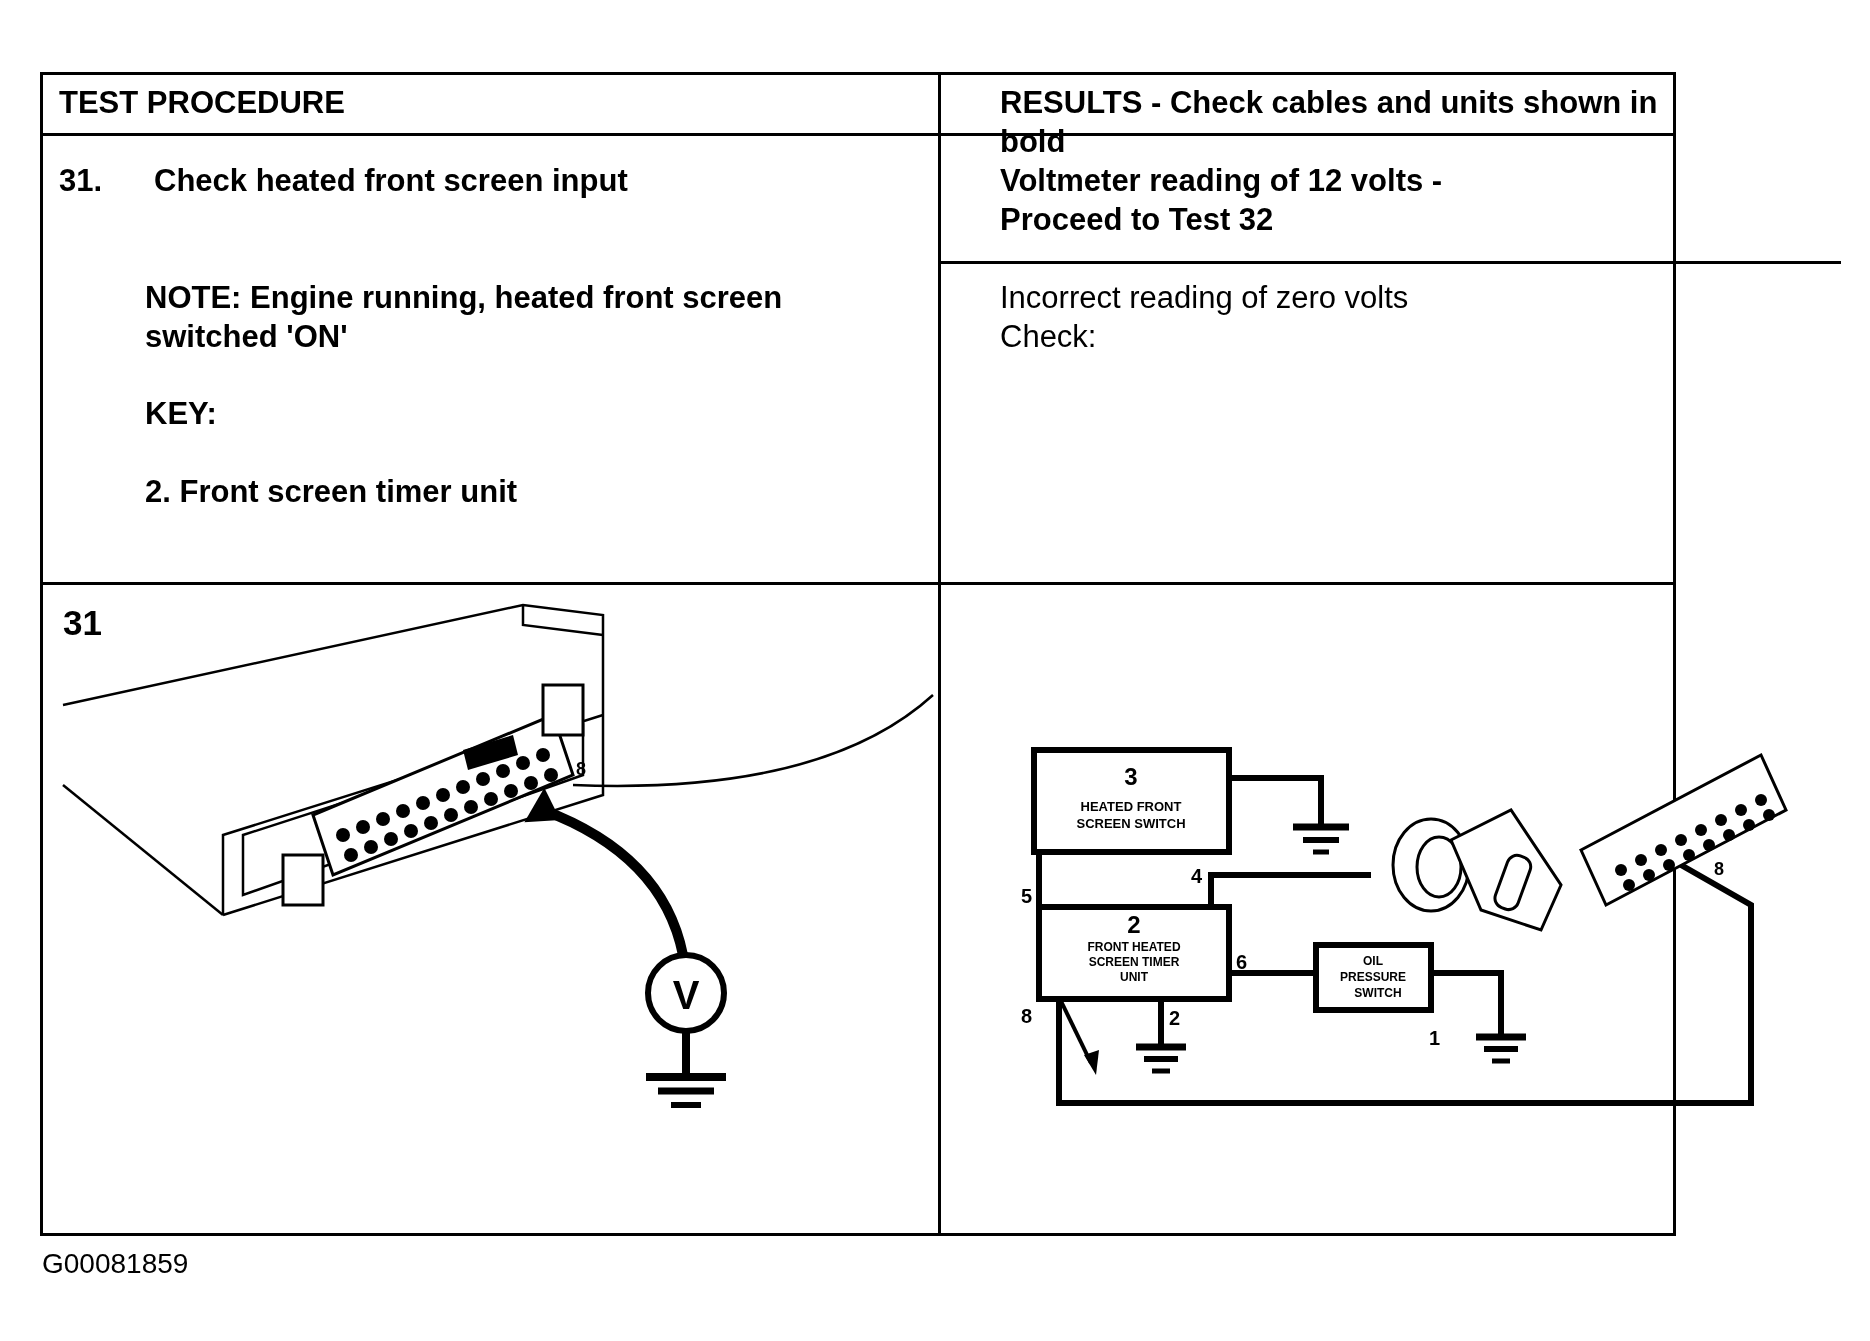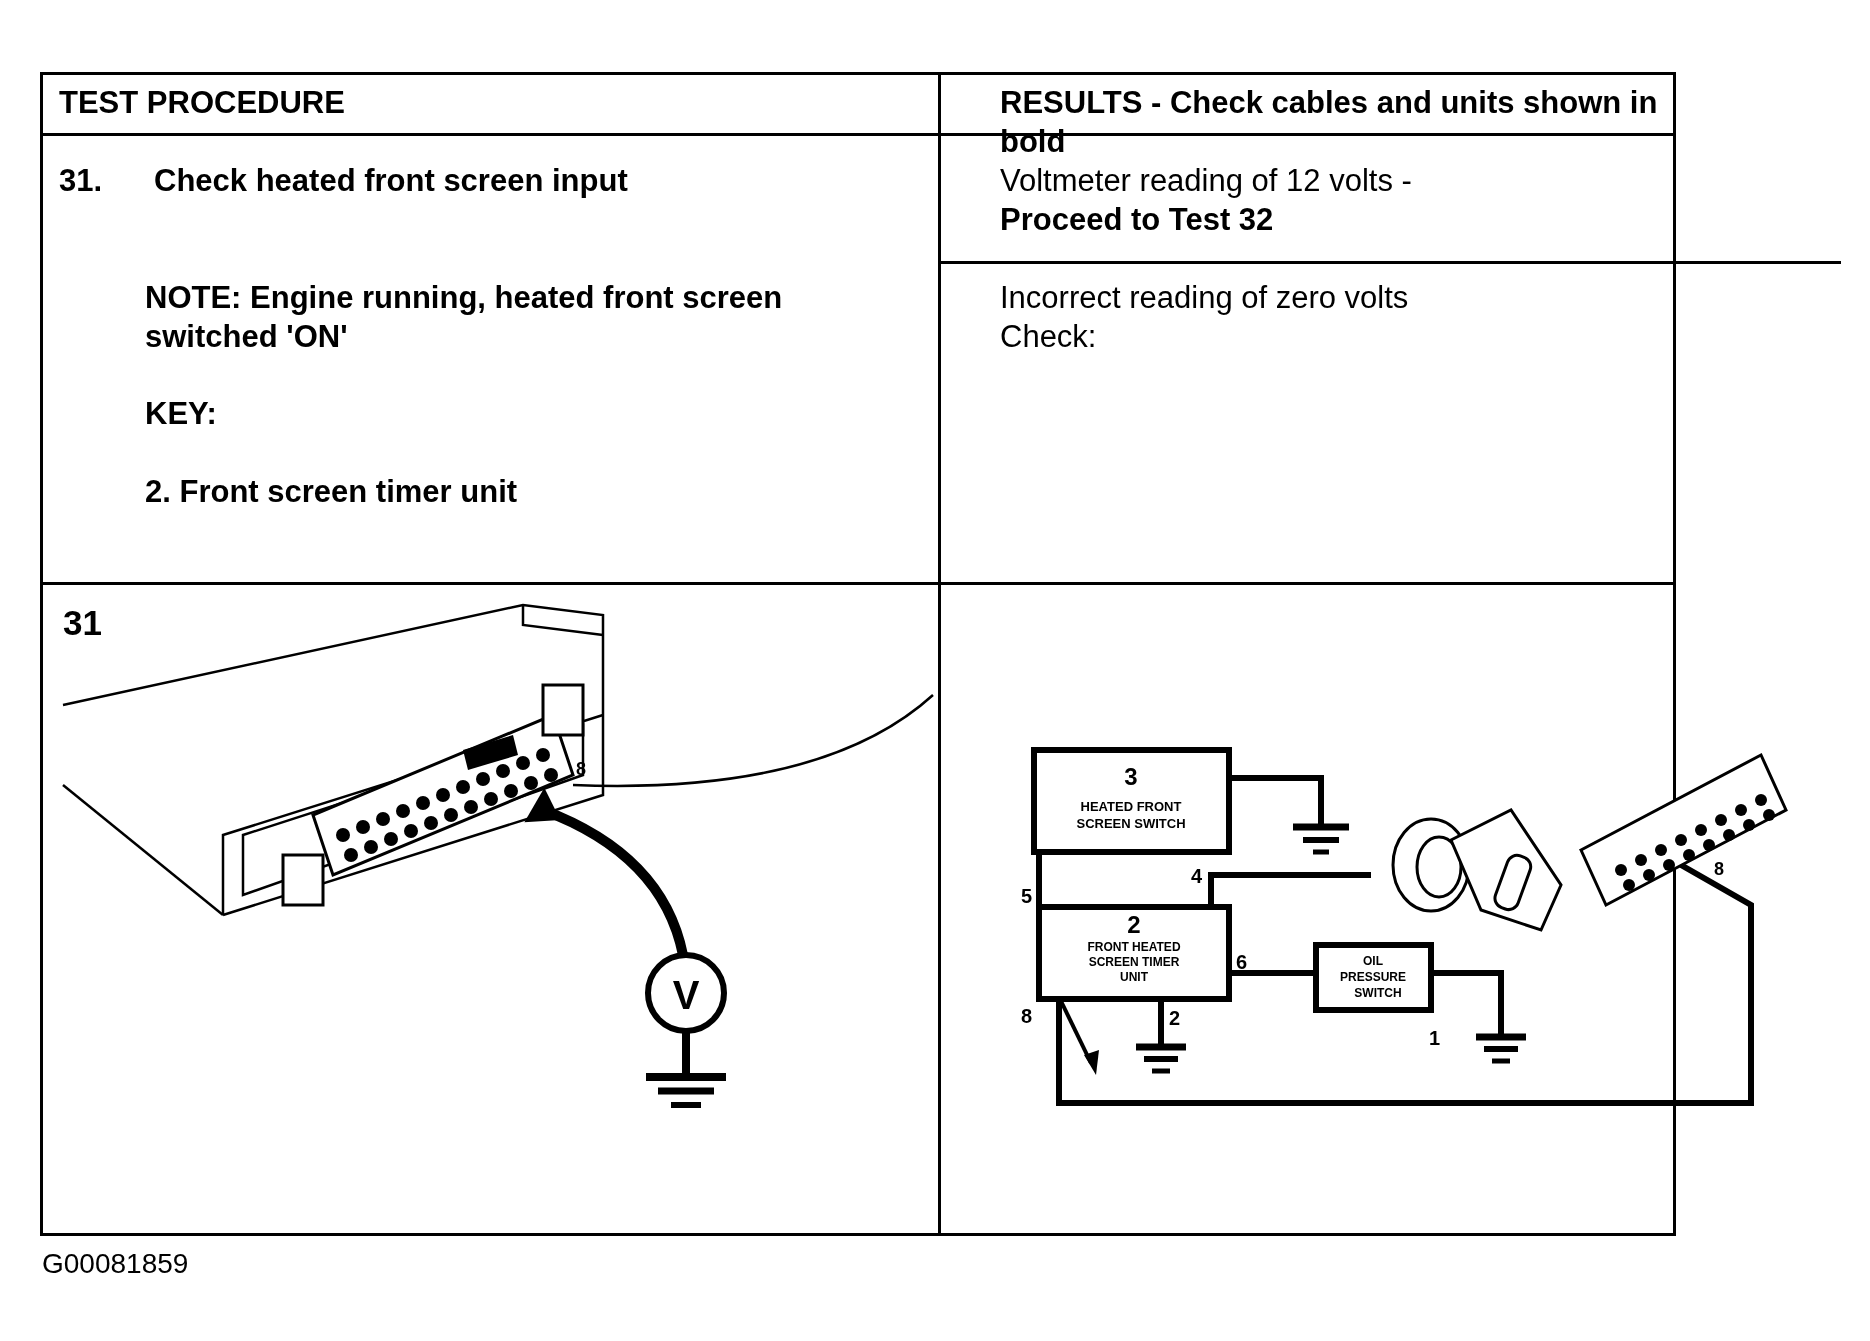--- a/index.html
+++ b/index.html
@@ -29,21 +29,21 @@
   <div class="cell-text hdr" style="left:16px;top:8px;">TEST PROCEDURE</div>
   <div class="cell-text hdr" style="left:957px;top:8px;">RESULTS - Check cables and units shown in bold</div>
 
   <div class="cell-text bold" style="left:16px;top:86px;">31.</div>
   <div class="cell-text bold" style="left:102px;top:86px;margin-left:9px;">Check heated front screen input</div>
   <div class="cell-text bold" style="left:102px;top:203px;">NOTE: Engine running, heated front screen</div>
   <div class="cell-text bold" style="left:102px;top:242px;">switched 'ON'</div>
   <div class="cell-text bold" style="left:102px;top:319px;">KEY:</div>
   <div class="cell-text bold" style="left:102px;top:397px;">2. Front screen timer unit</div>
 
-  <div class="cell-text" style="left:957px;top:86px;">Voltmeter reading of 12 volts -</div>
+  <div class="cell-text" style="left:957px;top:86px;font-weight:bold;">Voltmeter reading of 12 volts -</div>
   <div class="cell-text" style="left:957px;top:125px;font-weight:bold;">Proceed to Test 32</div>
   <div class="cell-text" style="left:957px;top:203px;">Incorrect reading of zero volts</div>
   <div class="cell-text" style="left:957px;top:242px;">Check:</div>
 
   <div class="fig-label" style="left:20px;top:528px;">31</div>
 
   <svg style="left:0;top:510px;" width="895" height="650" viewBox="0 0 895 650">
     <g fill="none" stroke="#000" stroke-width="2.5">
       <path d="M20 120 L480 20 L560 30 L560 210 L180 330"></path>
       <path d="M20 200 L180 330"></path>

